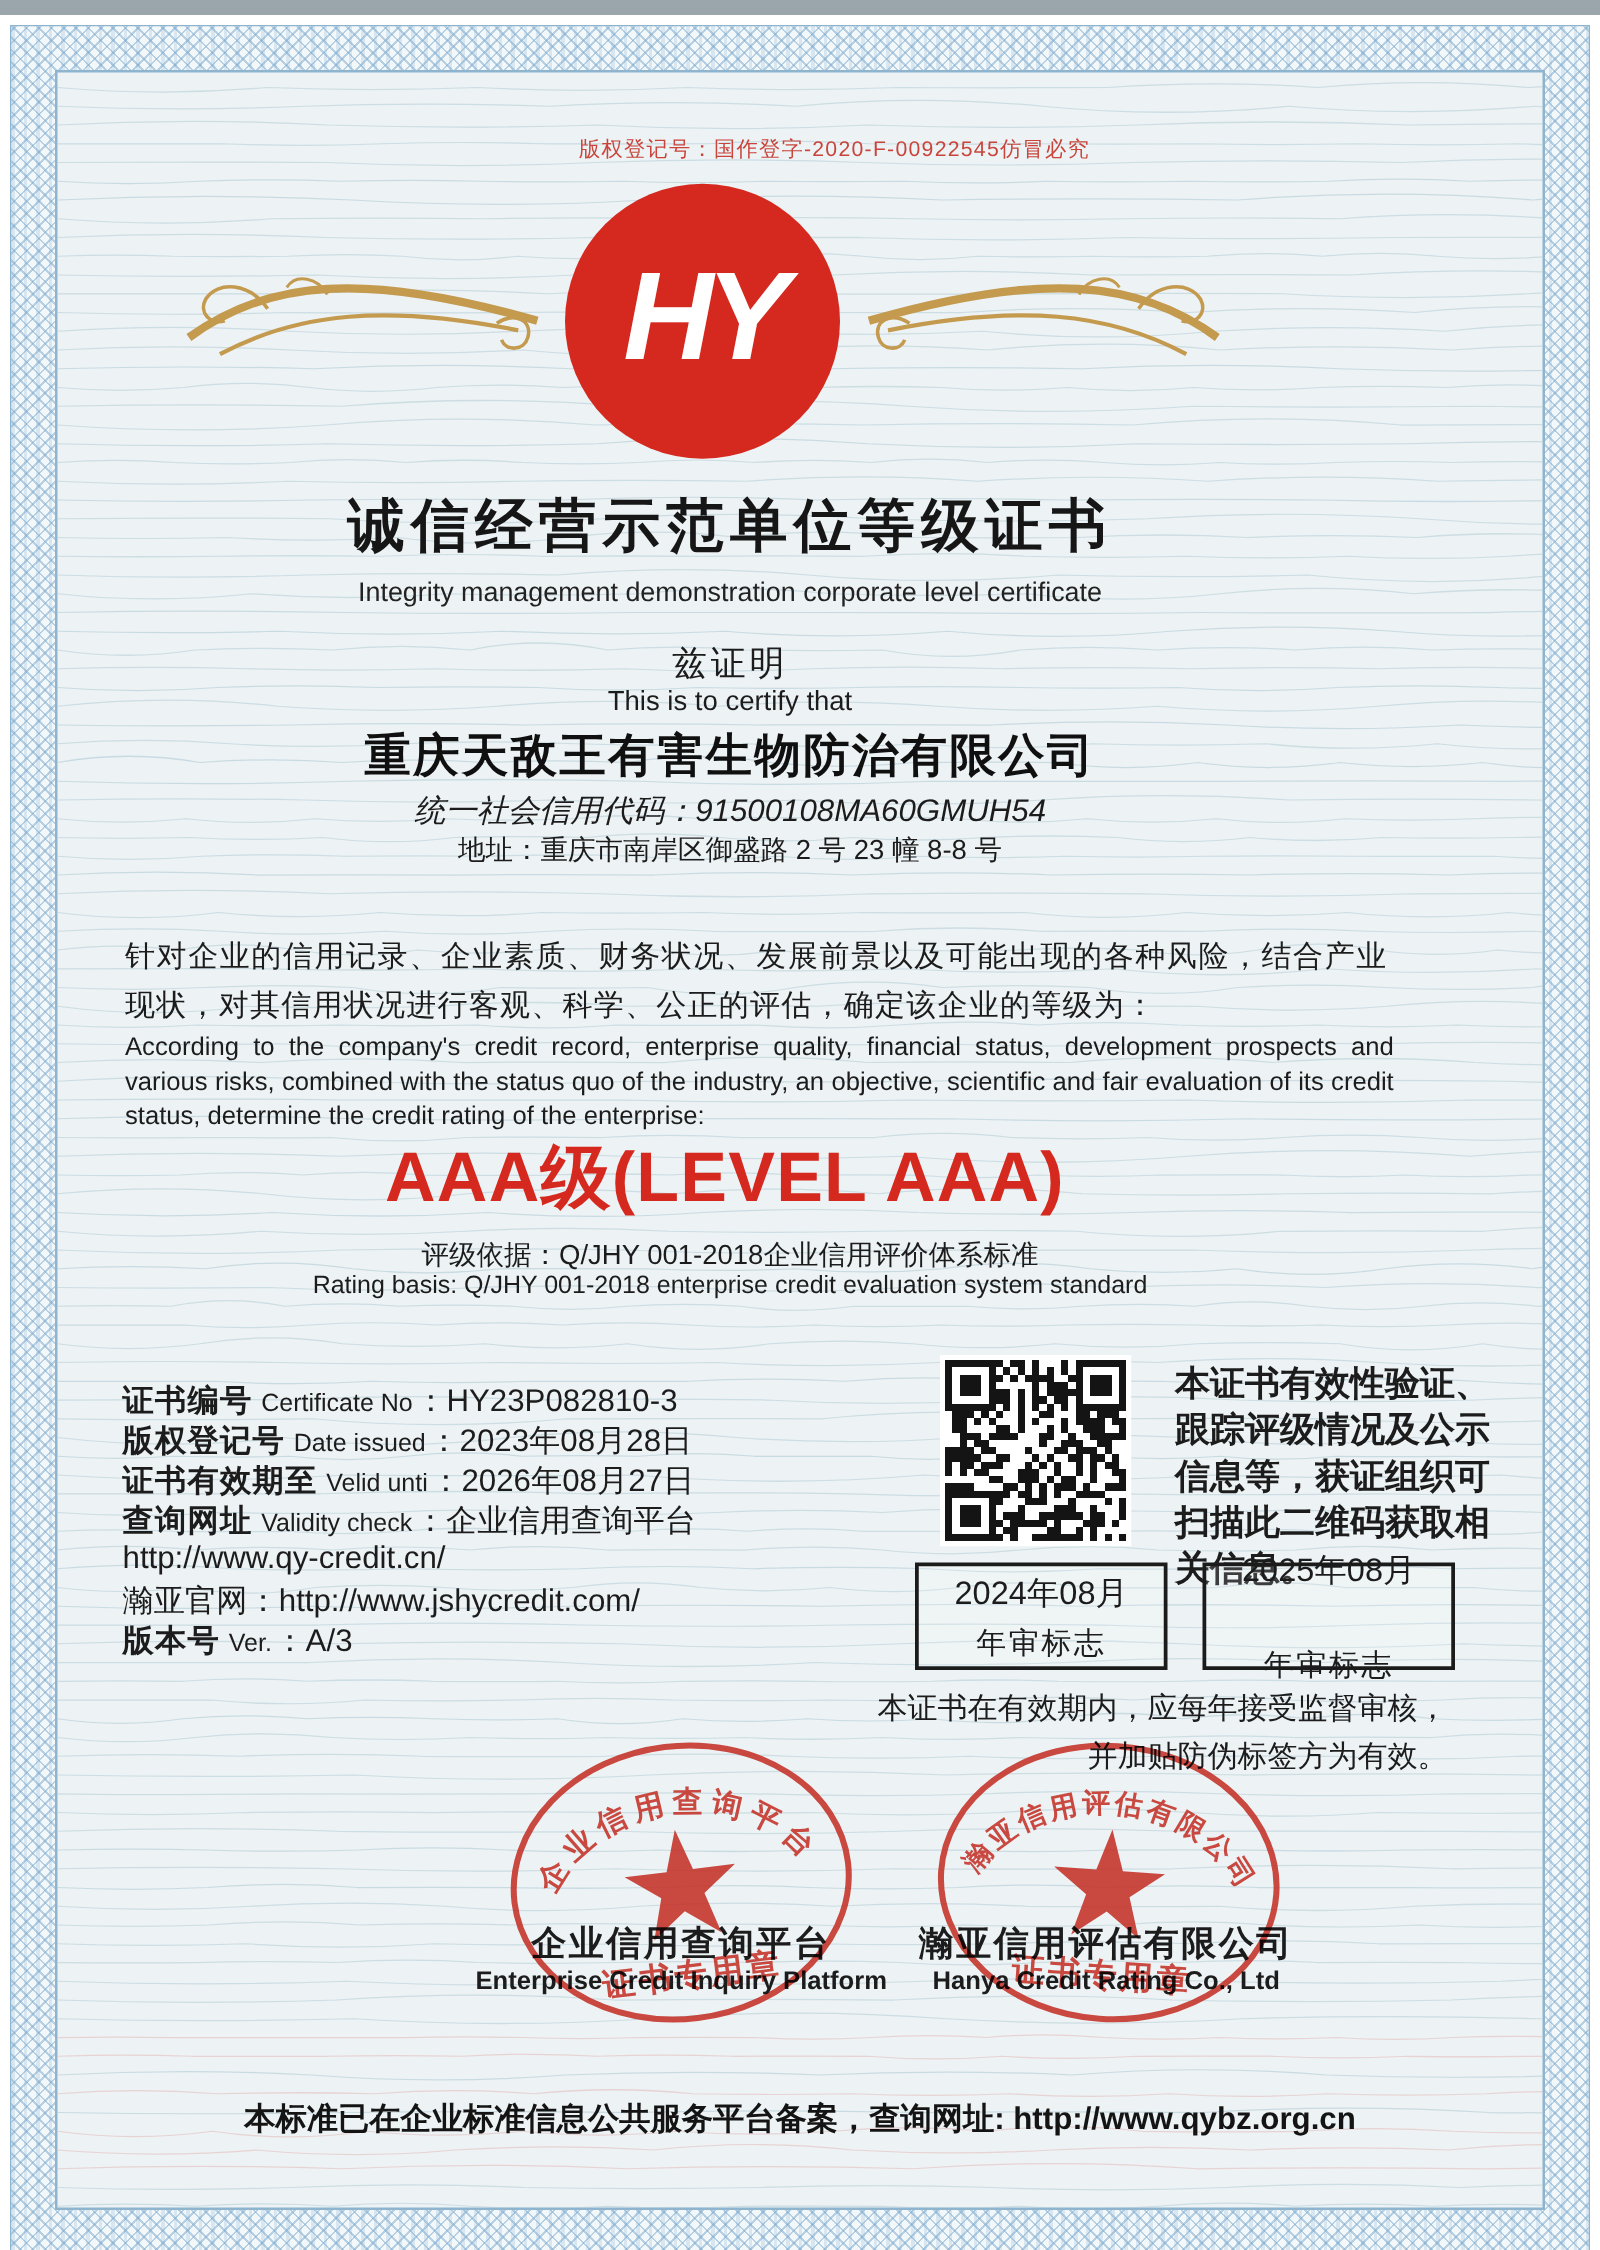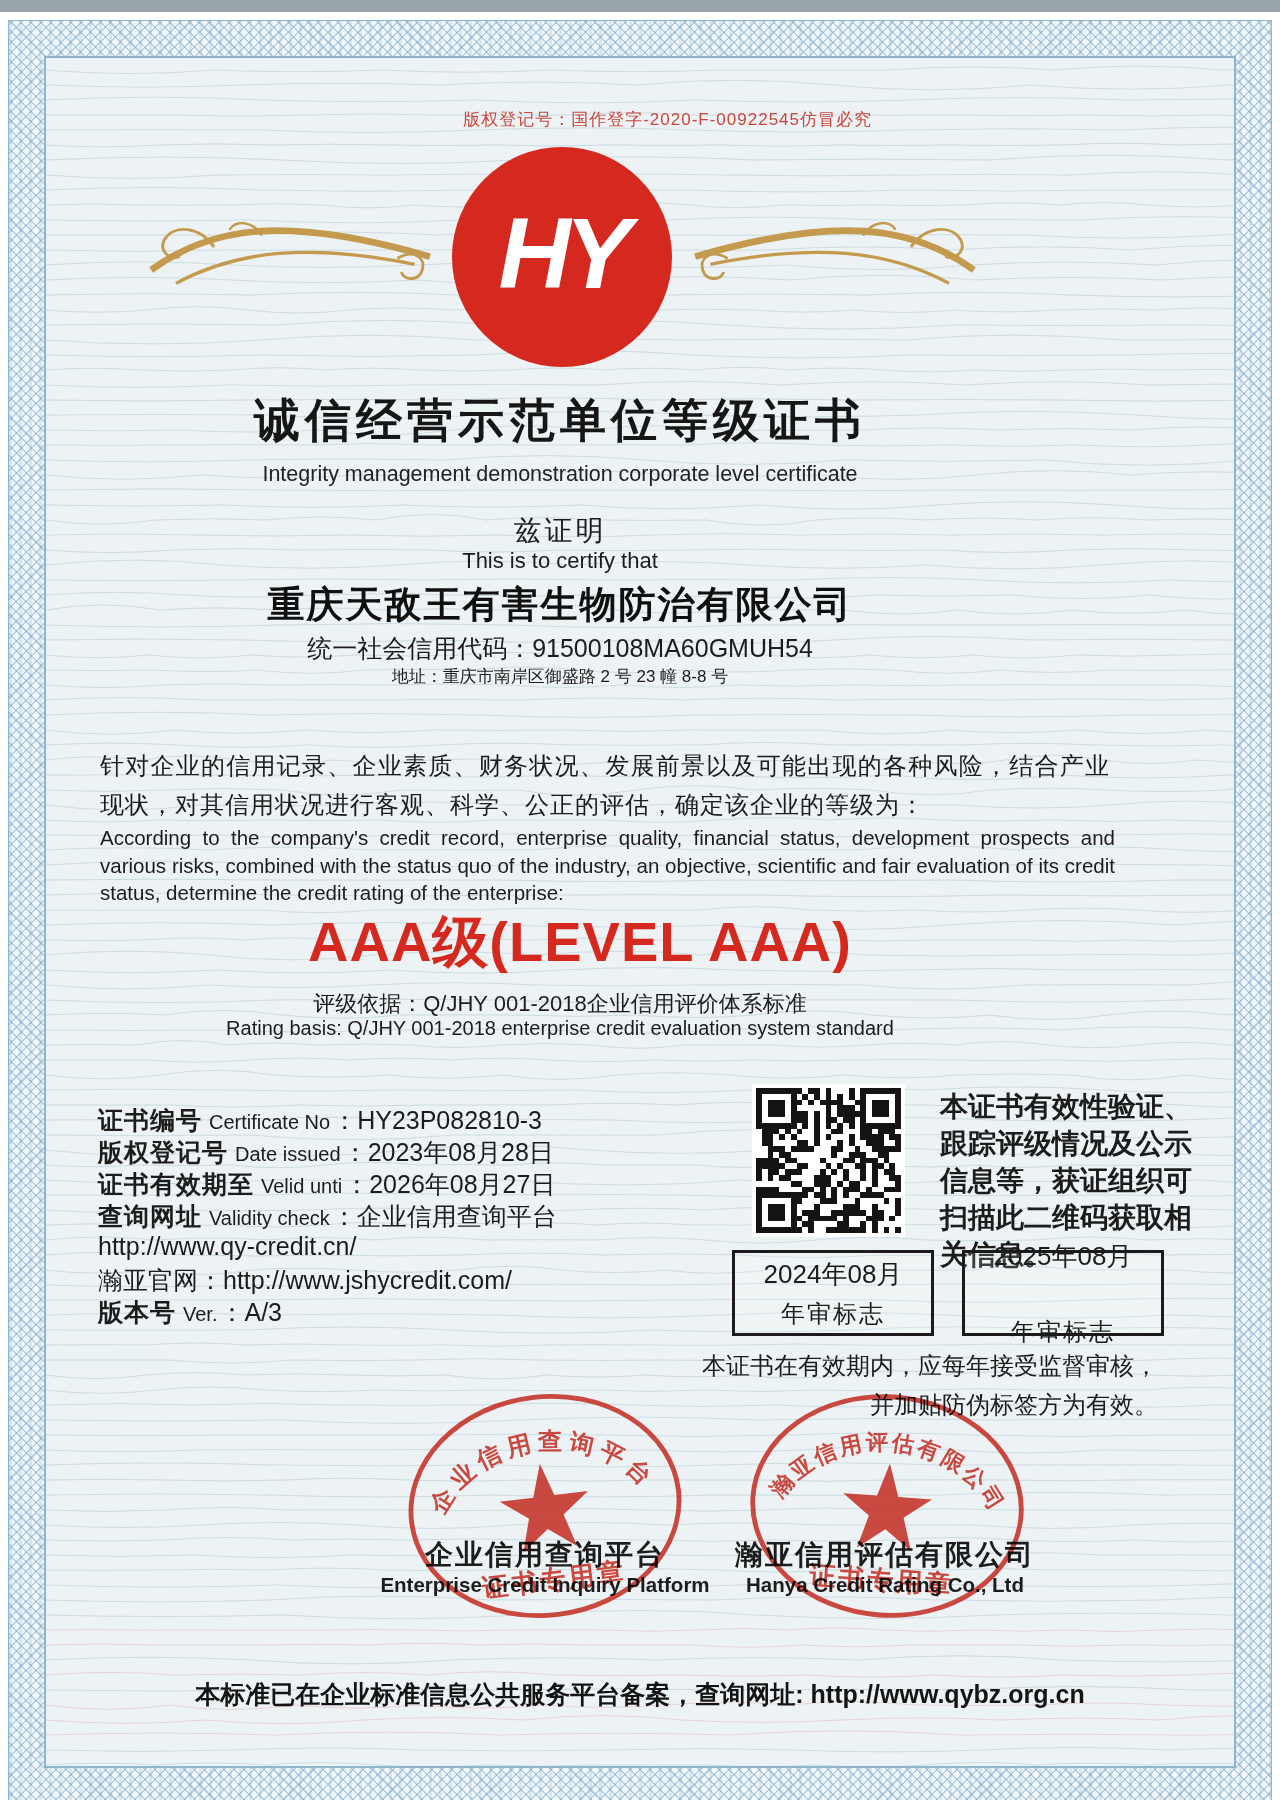--- a/index.html
+++ b/index.html
@@ -9,36 +9,36 @@
   .lace{position:absolute;inset:8px;border:1px solid #8fb4cd;
     background:
       repeating-linear-gradient(45deg, rgba(123,168,204,.5) 0 1.5px, rgba(0,0,0,0) 1.5px 7px),
       repeating-linear-gradient(-45deg, rgba(123,168,204,.5) 0 1.5px, rgba(0,0,0,0) 1.5px 7px),
       repeating-linear-gradient(90deg, rgba(146,186,216,.28) 0 3px, rgba(0,0,0,0) 3px 10px),
       #f2f7f9;}
   .lace-inner{position:absolute;inset:44px;background:#edf2f4;border:2px solid #8fb4cd;}
   .waves{position:absolute;left:46px;top:46px;pointer-events:none;}
   .content{position:absolute;inset:0;z-index:2;}
   .abs{position:absolute;}
-  .cx{position:absolute;left:30px;width:1060px;text-align:center;}
+  .cx{position:absolute;left:30px;width:1060px;text-align:center;padding-left:24px;}
   .copyright{top:96px;left:0;width:872px;text-align:right;font-size:17px;color:#c9453c;letter-spacing:1px;}
   .logo-circle{left:452px;top:135px;width:220px;height:220px;border-radius:50%;background:#d5281e;
                display:flex;align-items:center;justify-content:center;}
   .logo-hy{font-size:100px;font-weight:800;font-style:italic;color:#ffffff;letter-spacing:-6px;
            transform:translateY(-4px);}
   .flourish{top:195px;width:305px;height:105px;}
   .fl-left{left:138px;}
   .fl-right{left:682px;transform:scaleX(-1);}
   .title-zh{top:378px;font-size:46px;font-weight:600;letter-spacing:5px;color:#161616;}
   .title-en{top:450px;font-size:21.5px;color:#222;}
   .certify-zh{top:500px;font-size:28px;letter-spacing:3px;}
   .certify-en{top:536px;font-size:22px;}
   .company{top:568px;font-size:37px;font-weight:800;letter-spacing:2px;color:#101010;}
-  .credit{top:620px;font-size:25px;font-weight:500;}
-  .address{top:653px;font-size:17px;font-weight:500;}
+  .credit{top:620px;font-size:25px;font-weight:500;font-style:italic;}
+  .address{top:653px;font-size:22px;font-weight:500;}
   .body-zh{left:100px;top:734px;width:1010px;font-size:24px;line-height:39px;font-weight:500;
            letter-spacing:1px;text-align:justify;}
   .body-en{left:100px;top:812px;width:1015px;font-size:20.5px;line-height:27.5px;text-align:justify;}
   .level{top:893px;left:40px;width:1080px;text-align:center;font-size:56px;font-weight:800;color:#d5281e;letter-spacing:1px;}
   .basis-zh{top:977px;font-size:22px;}
   .basis-en{top:1005px;font-size:20px;}
   .detail-row{position:absolute;left:98px;white-space:nowrap;}
   .d-zh{font-size:25px;font-weight:600;letter-spacing:1px;}
   .d-en{font-size:20px;font-weight:400;margin:0 2px 0 7px;}
   .d-val{font-size:25px;font-weight:500;}

